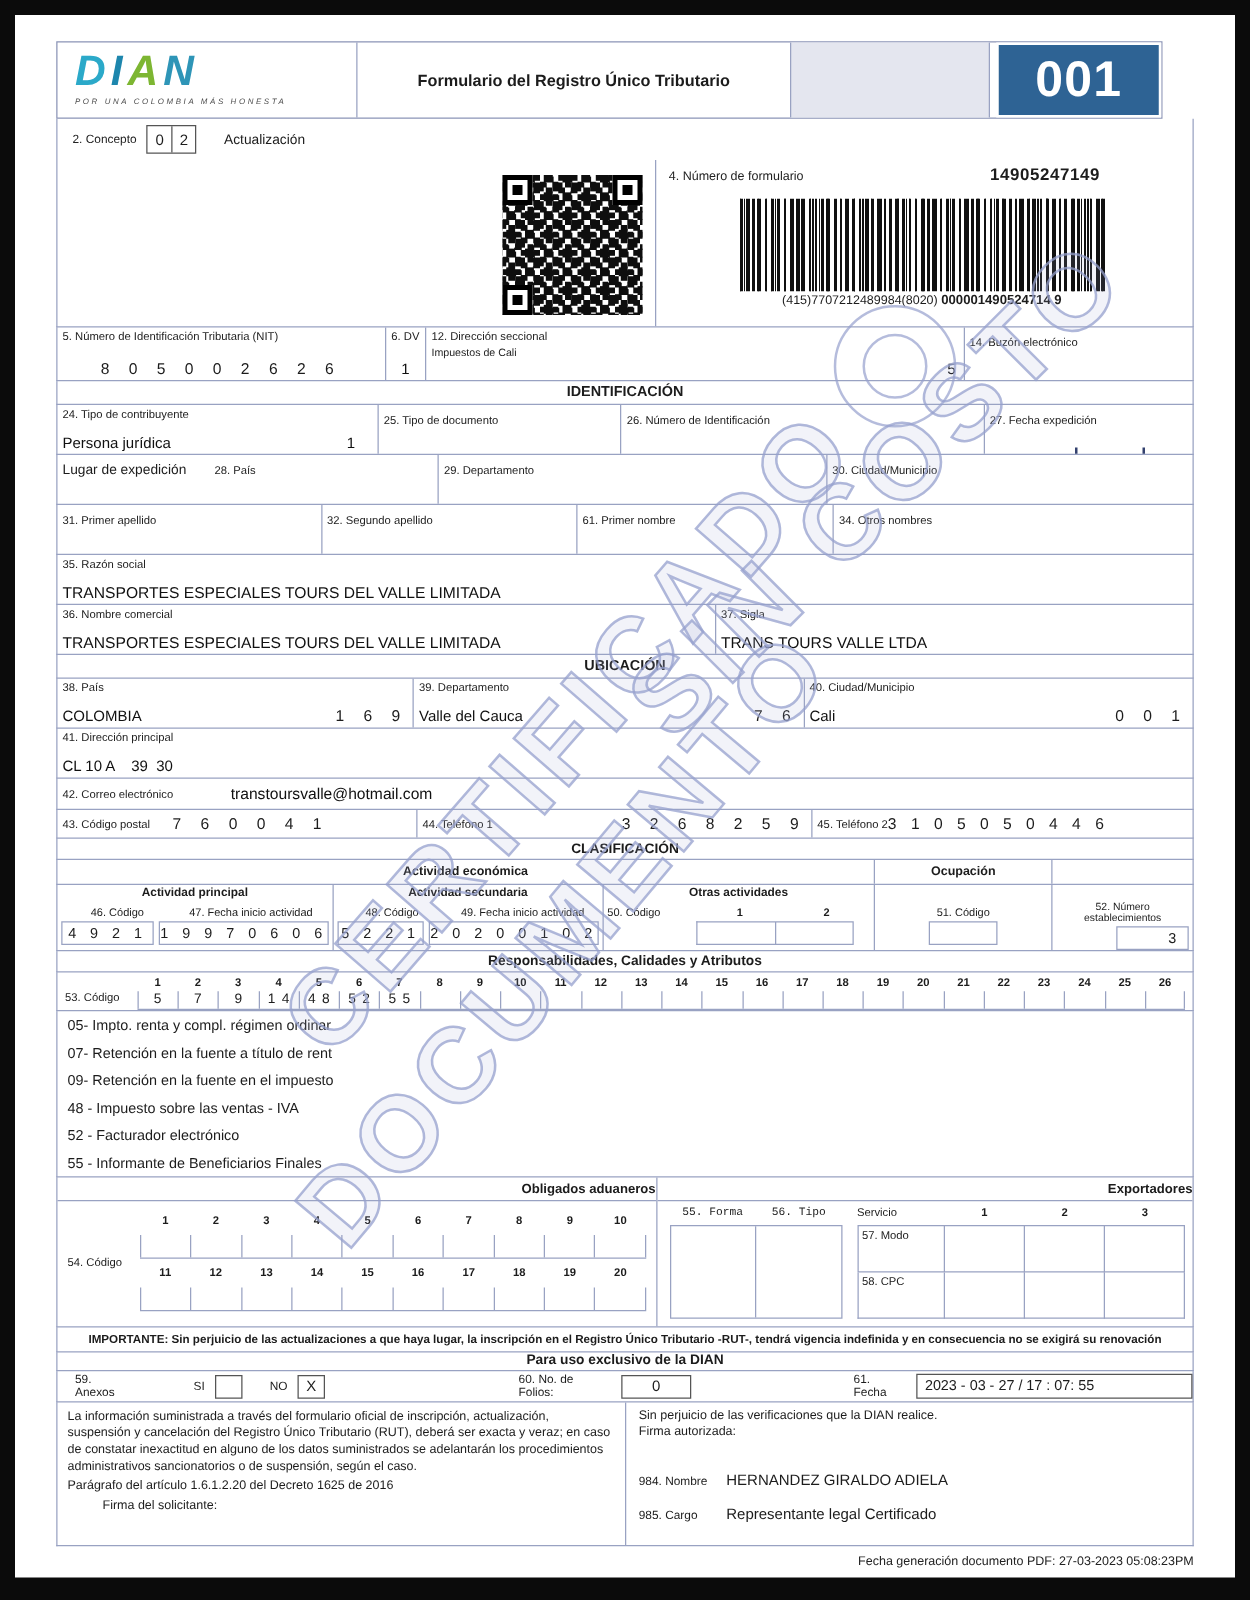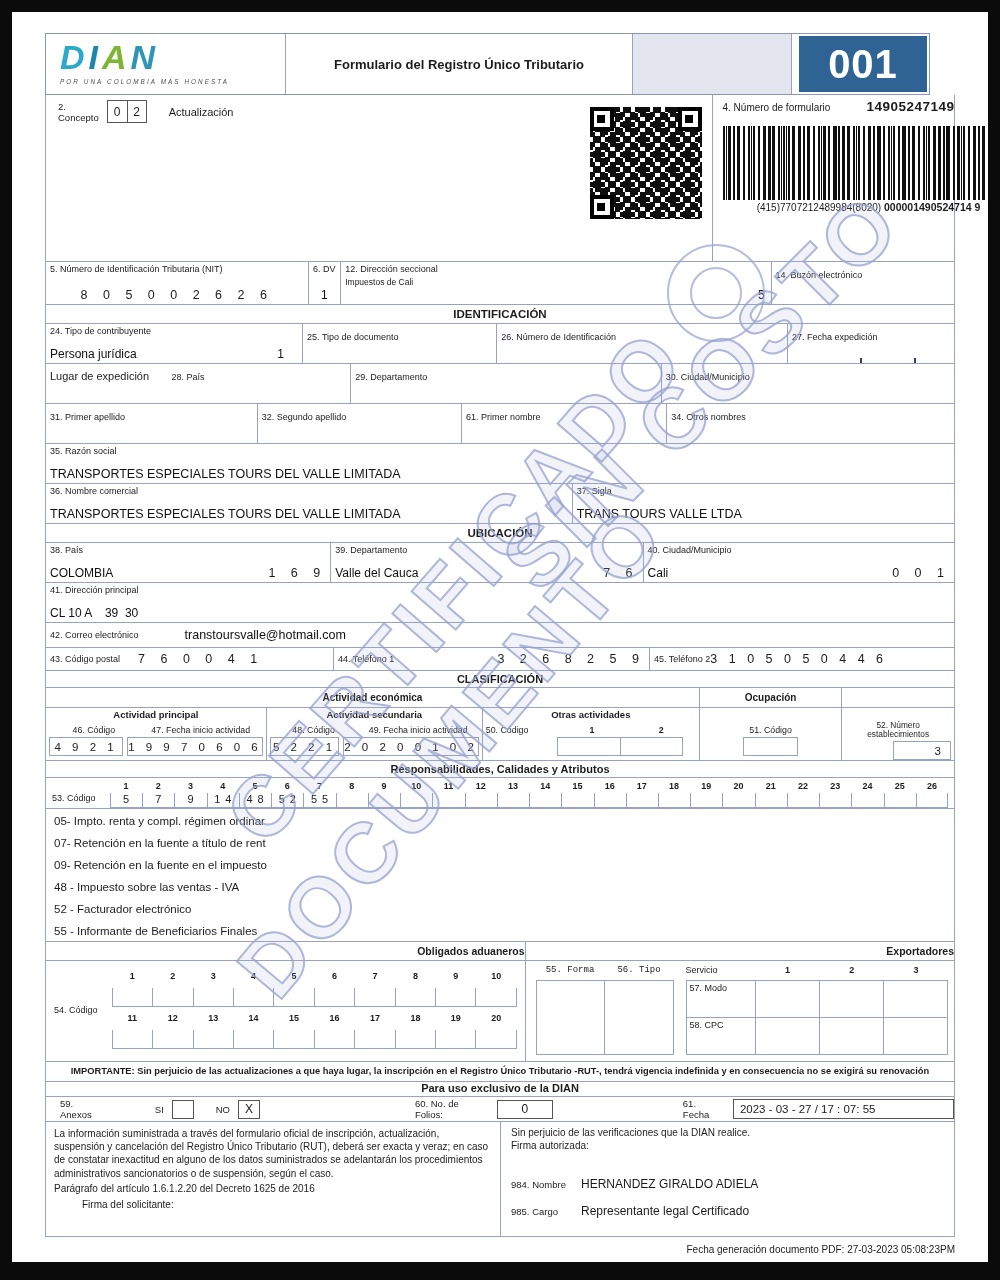--- a/index.html
+++ b/index.html
@@ -20,21 +20,21 @@
   
   .hdr{display:flex; width:885px; height:62px; border:1.5px solid var(--line2); align-items:stretch;}
   .hdr-logo{width:240px; padding:6px 10px 2px 14px; border-right:1px solid var(--line);font-style:italic;}
   .logo-word{font-weight:bold; font-size:34px; letter-spacing:4px; line-height:1;}
   .logo-tag{font-size:6.3px; letter-spacing:2.1px; color:#4c4c4c; margin-top:4px; white-space:nowrap;}
   .hdr-title{flex:1; display:flex; align-items:center; justify-content:center; font-weight:bold; font-size:13px;}
   .hdr-box{width:160px; background:#e4e6ef; border-left:1px solid var(--line); border-right:1px solid var(--line);}
   .hdr-code{width:132px; background:#fff; padding:2px; margin-left:5px;}
   .hdr-code-in{width:100%;height:100%; background:var(--blue); color:#fff; font-weight:bold; font-size:40px; display:flex; align-items:center; justify-content:center; letter-spacing:1px;}
   
-  .topbox{border:1px solid var(--line); border-top:none; height:167px; display:flex; flex-direction:row;}
+  .topbox{border:1px solid var(--line); border-top:none; height:167px; display:flex; flex-direction:column;}
   .concepto{height:33px; display:flex; align-items:center; padding-left:12px;}
   .cbox{display:flex; border:1px solid #555; margin-left:8px;}
   .cbox div{width:19px; height:21px; display:flex;align-items:center;justify-content:center; font-size:12px; border-left:1px solid #555;}
   .cbox div:first-child{border-left:none;}
   .concepto .act{margin-left:22px; font-size:11px;}
   .topsplit{flex:1; display:flex;}
   .top-left{width:478px; display:flex; justify-content:flex-end; align-items:flex-start;}
   .qr{width:112px; height:112px; margin:12px 10px 0 0; position:relative; background:
       repeating-conic-gradient(#0e0e0e 0% 25%, transparent 0% 50%) 0px 0px/10px 10px,
       repeating-conic-gradient(#0e0e0e 0% 25%, transparent 0% 50%) 3px 6px/15px 15px, #fff;}

